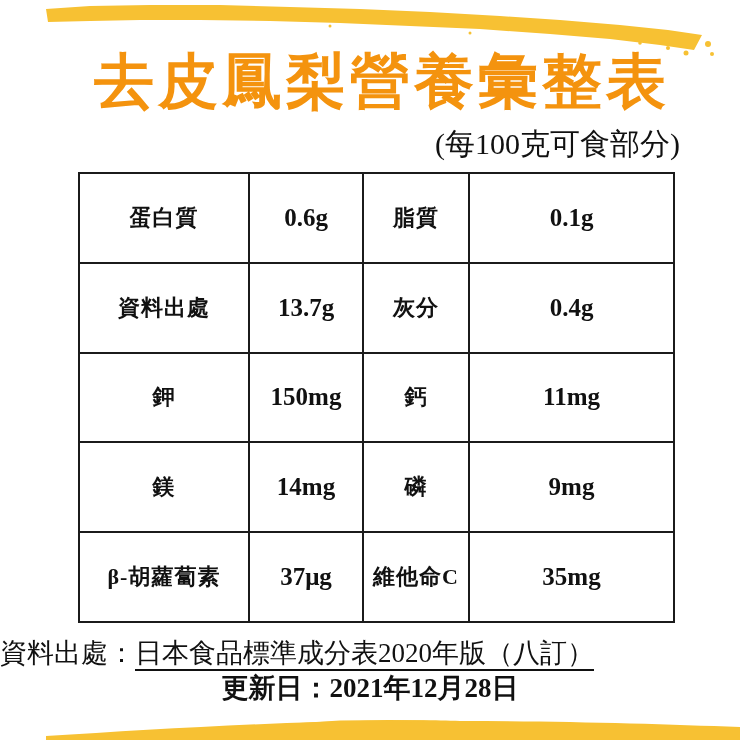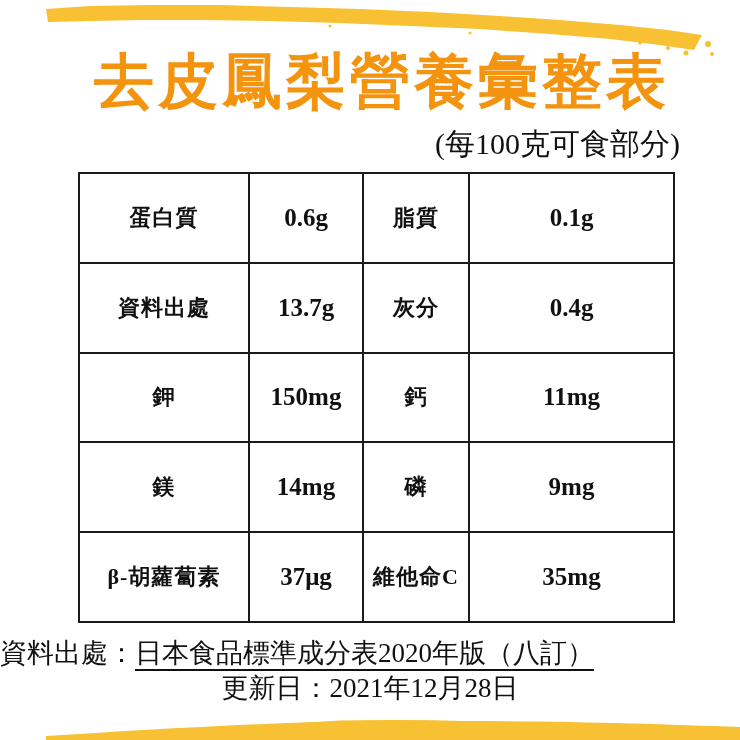--- a/index.html
+++ b/index.html
@@ -20,21 +20,21 @@
   table.nutrition td{border:2px solid var(--border-black,#1B1B1B);height:62px;
                      text-align:center;vertical-align:middle;font-weight:bold;
                      color:var(--text-black,#111111);padding:0;}
   td.nl{font-size:22px;letter-spacing:1px;}
   td.nv{font-size:25px;margin-top:14px;}
 
   .src-line{position:absolute;top:637px;left:0;width:596px;
             font-size:27px;line-height:1.25;white-space:nowrap;}
   .src-underline{border-bottom:2px solid var(--text-black,#111111);padding-bottom:1px;}
   .upd-line{position:absolute;top:672px;left:0;width:740px;text-align:center;
-            font-size:27px;line-height:1.25;}
+            font-size:27px;line-height:1.25;font-weight:bold;}
 </style>
 </head>
 <body>
 
 <div class="page">
 
   <svg class="brush-top" width="740" height="62" viewBox="0 0 740 62" aria-hidden="true">
     <path fill="currentColor" d="M46 9 L90 6 L150 5 L220 5 L290 7 L360 9 L430 12 L500 16 L560 20 L620 25 L668 30 L702 35 L694 50 L660 45 L610 39 L550 34 L480 29 L410 26 L340 23 L270 21 L200 20 L140 20 L90 21 L48 22 Z"></path>
     <circle fill="currentColor" cx="708" cy="44" r="3"></circle>
     <circle fill="currentColor" cx="686" cy="53" r="2.5"></circle>

